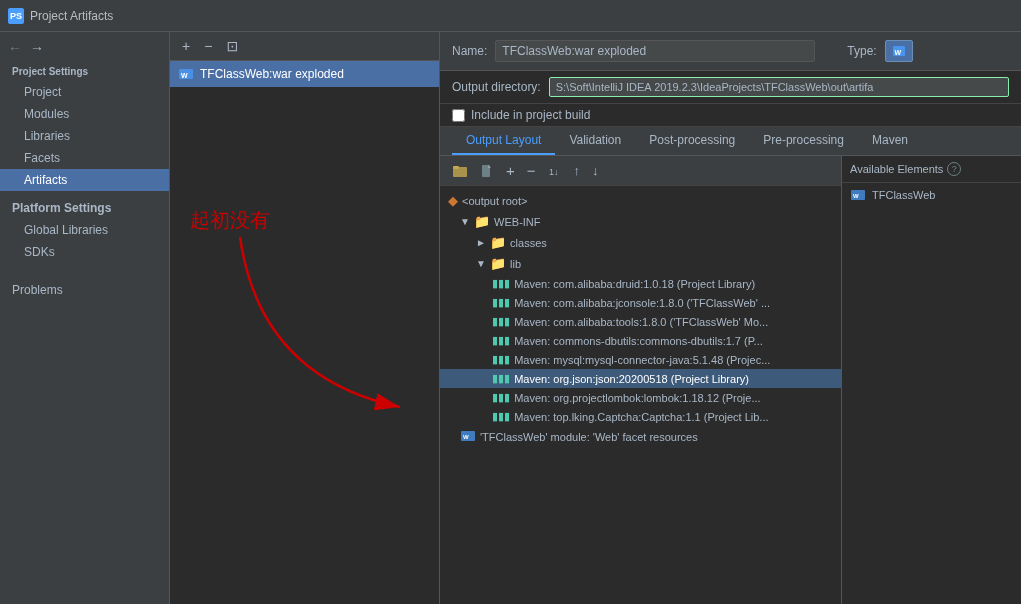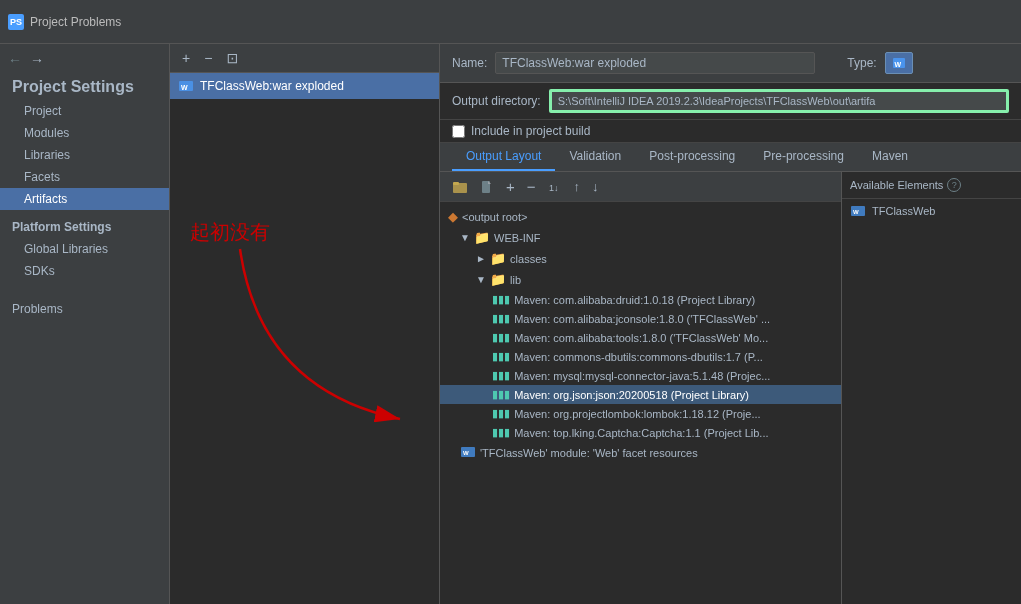--- a/index.html
+++ b/index.html
@@ -10,21 +10,21 @@
       color: #a9b7c6;
       width: 1021px;
       height: 604px;
       overflow: hidden;
       display: flex;
       flex-direction: column;
     }
     
     .title-bar {
       background: #3c3f41;
-      height: 44px;
+      height: 32px;
       display: flex;
       align-items: center;
       padding: 0 8px;
       border-bottom: 1px solid #555;
     }
     .title-bar-icon {
       width: 16px; height: 16px;
       background: #4a9eff;
       border-radius: 2px;
       margin-right: 6px;
@@ -60,21 +60,21 @@
       padding: 6px 8px;
       gap: 8px;
     }
     .nav-arrow {
       color: #6d8087;
       font-size: 14px;
       cursor: pointer;
     }
     .nav-arrow.active { color: #a9b7c6; }
     .section-header {
-      font-size: 16px;
+      font-size: 10px;
       font-weight: bold;
       color: #a9b7c6;
       padding: 6px 12px 4px 12px;
     }
     .sidebar-item {
       padding: 4px 12px 4px 24px;
       cursor: pointer;
       font-size: 12px;
       color: #a9b7c6;
     }
@@ -215,21 +215,21 @@
     }
     .output-row {
       display: flex;
       align-items: center;
       gap: 8px;
       padding: 6px 12px;
       border-bottom: 1px solid #444;
     }
     .output-input {
       background: #45494a;
-      border: 3px solid #86efac;
+      border: 1px solid #86efac;
       color: #a9b7c6;
       padding: 3px 6px;
       font-size: 11px;
       flex: 1;
       border-radius: 2px;
     }
     .checkbox-row {
       display: flex;
       align-items: center;
       gap: 6px;
@@ -333,21 +333,21 @@
     .indent-3 { padding-left: 52px; }
 
     
     .icon-folder { color: #c4a84f; font-size: 13px; }
   </style>
 </head>
 <body>
 
 <div class="title-bar">
   <span class="title-bar-icon">PS</span>
-  <span class="title-bar-text">Project Problems</span>
+  <span class="title-bar-text">Project Artifacts</span>
 </div>
 
 <div class="main-container">
 
   <div class="sidebar">
     <div class="sidebar-nav-arrows">
       <span class="nav-arrow">←</span>
       <span class="nav-arrow active">→</span>
     </div>
     <div class="section-header">Project Settings</div>

